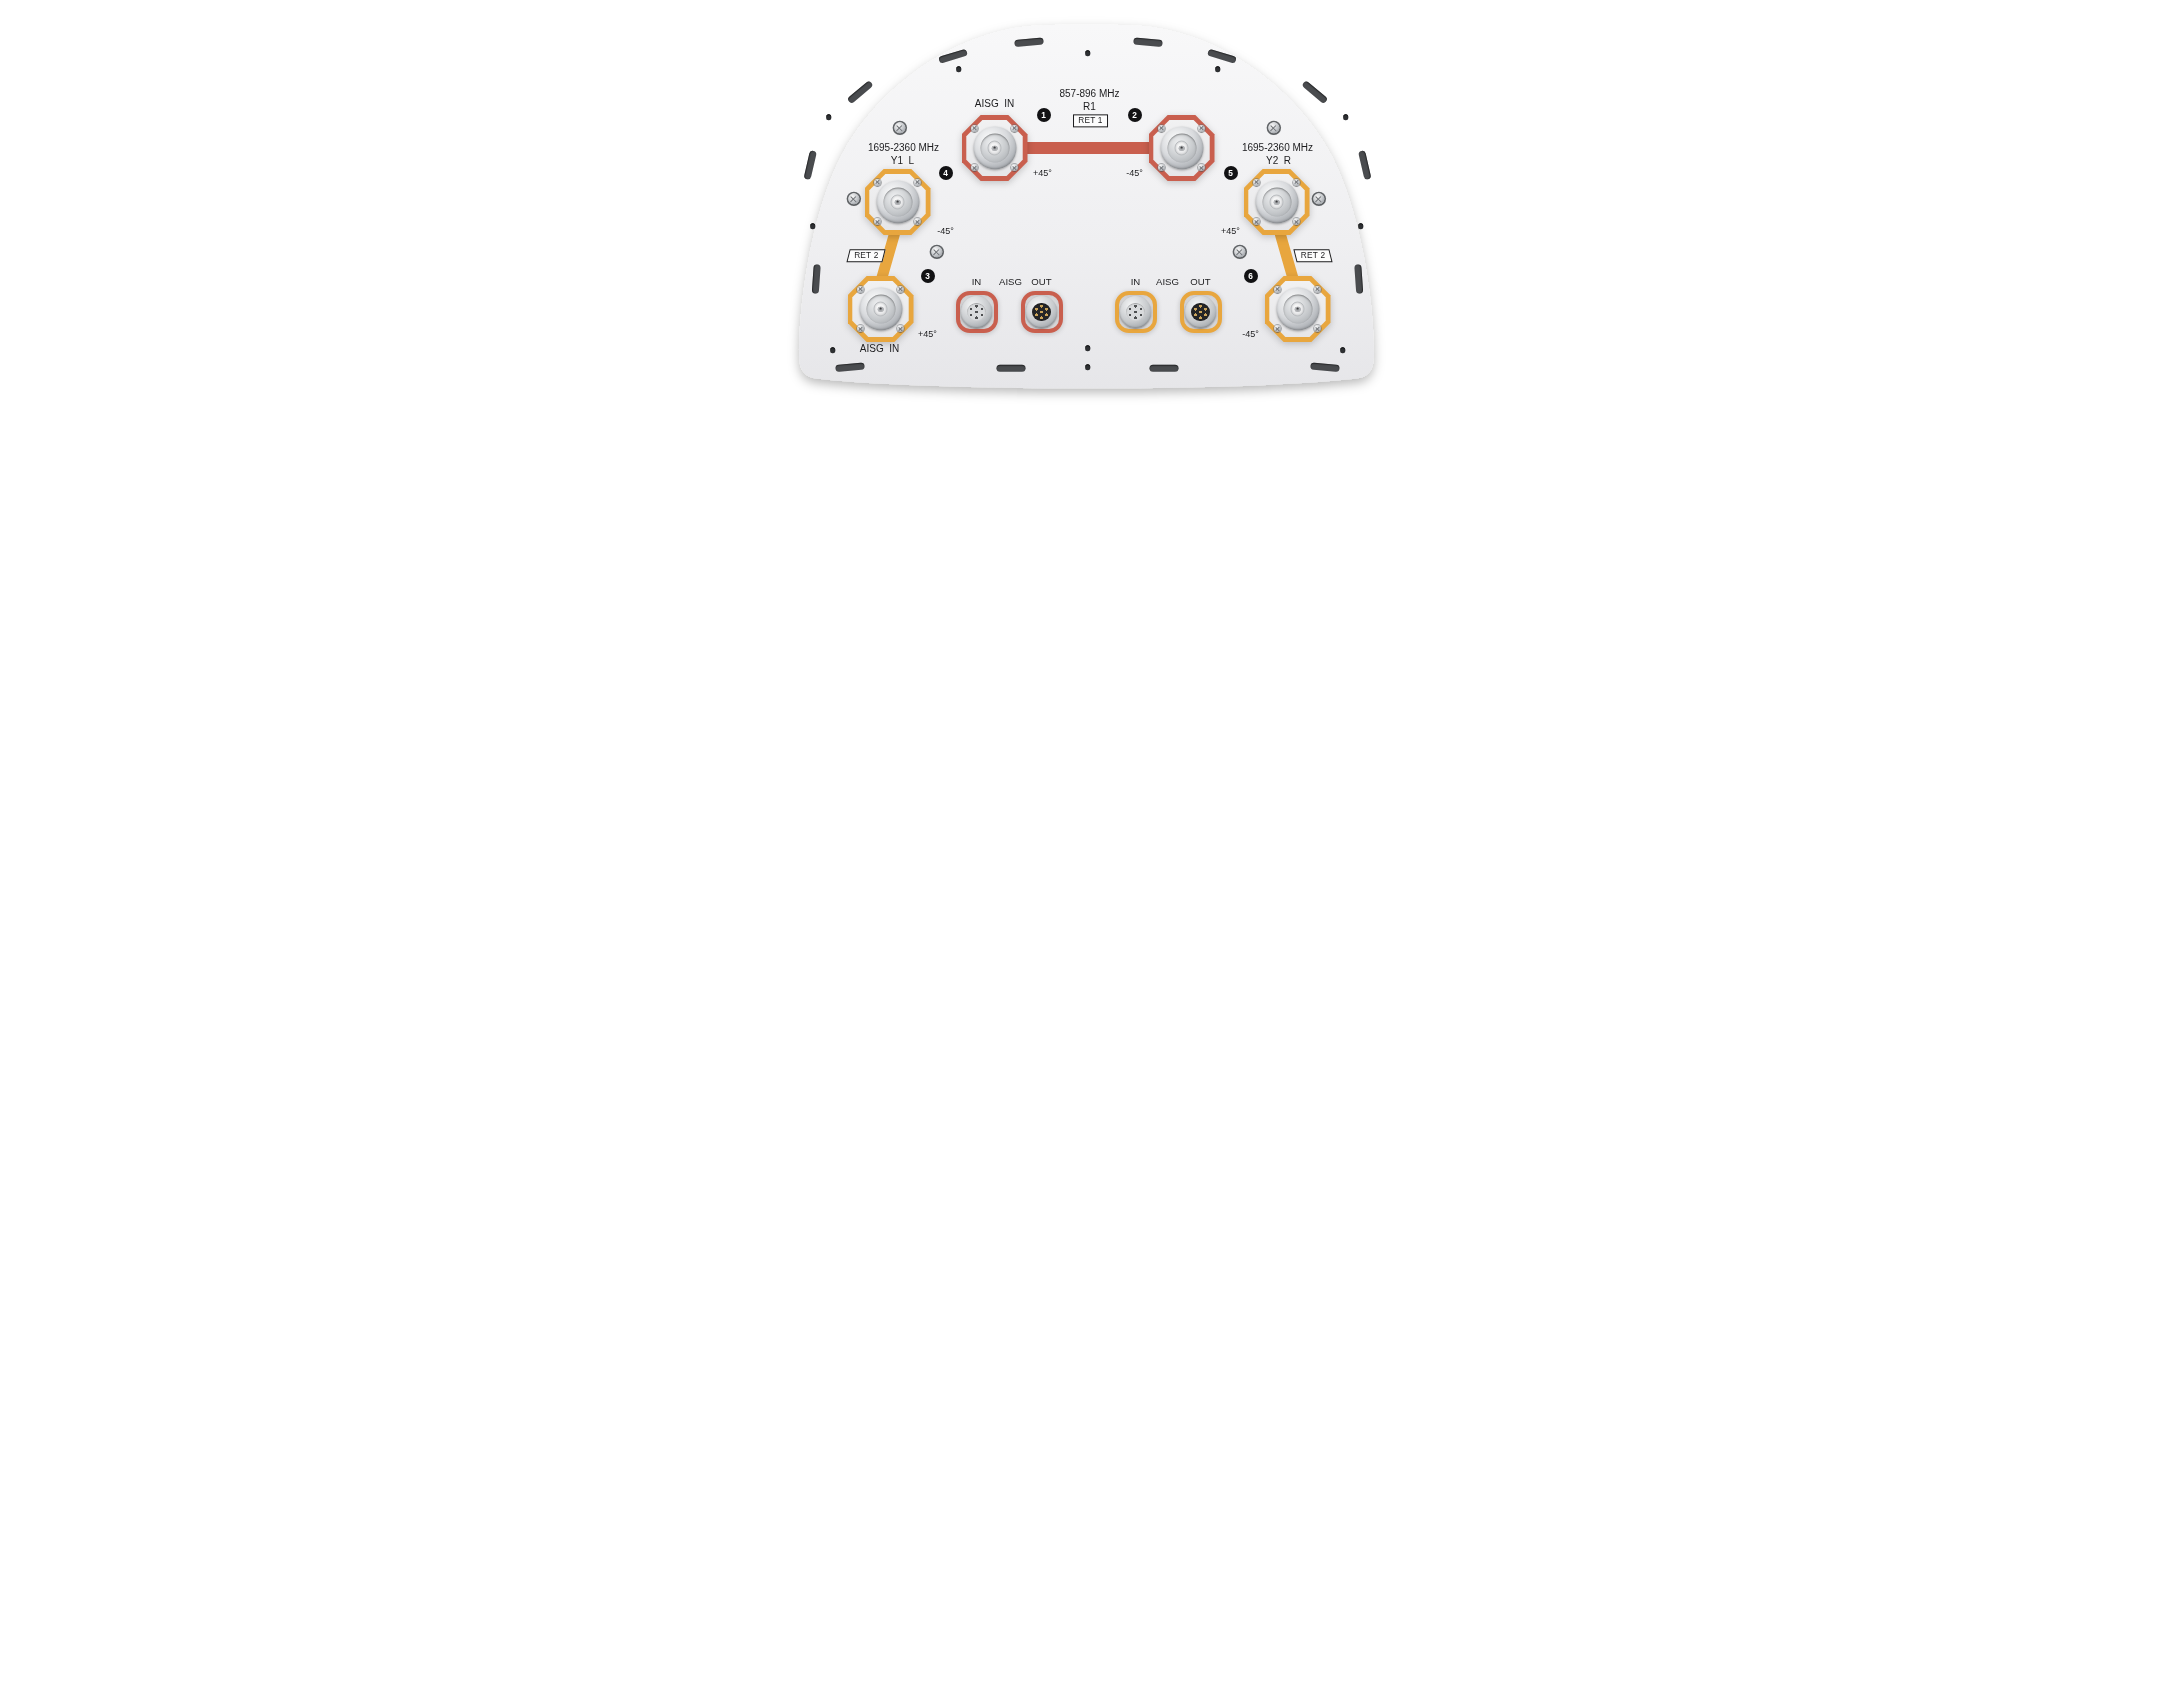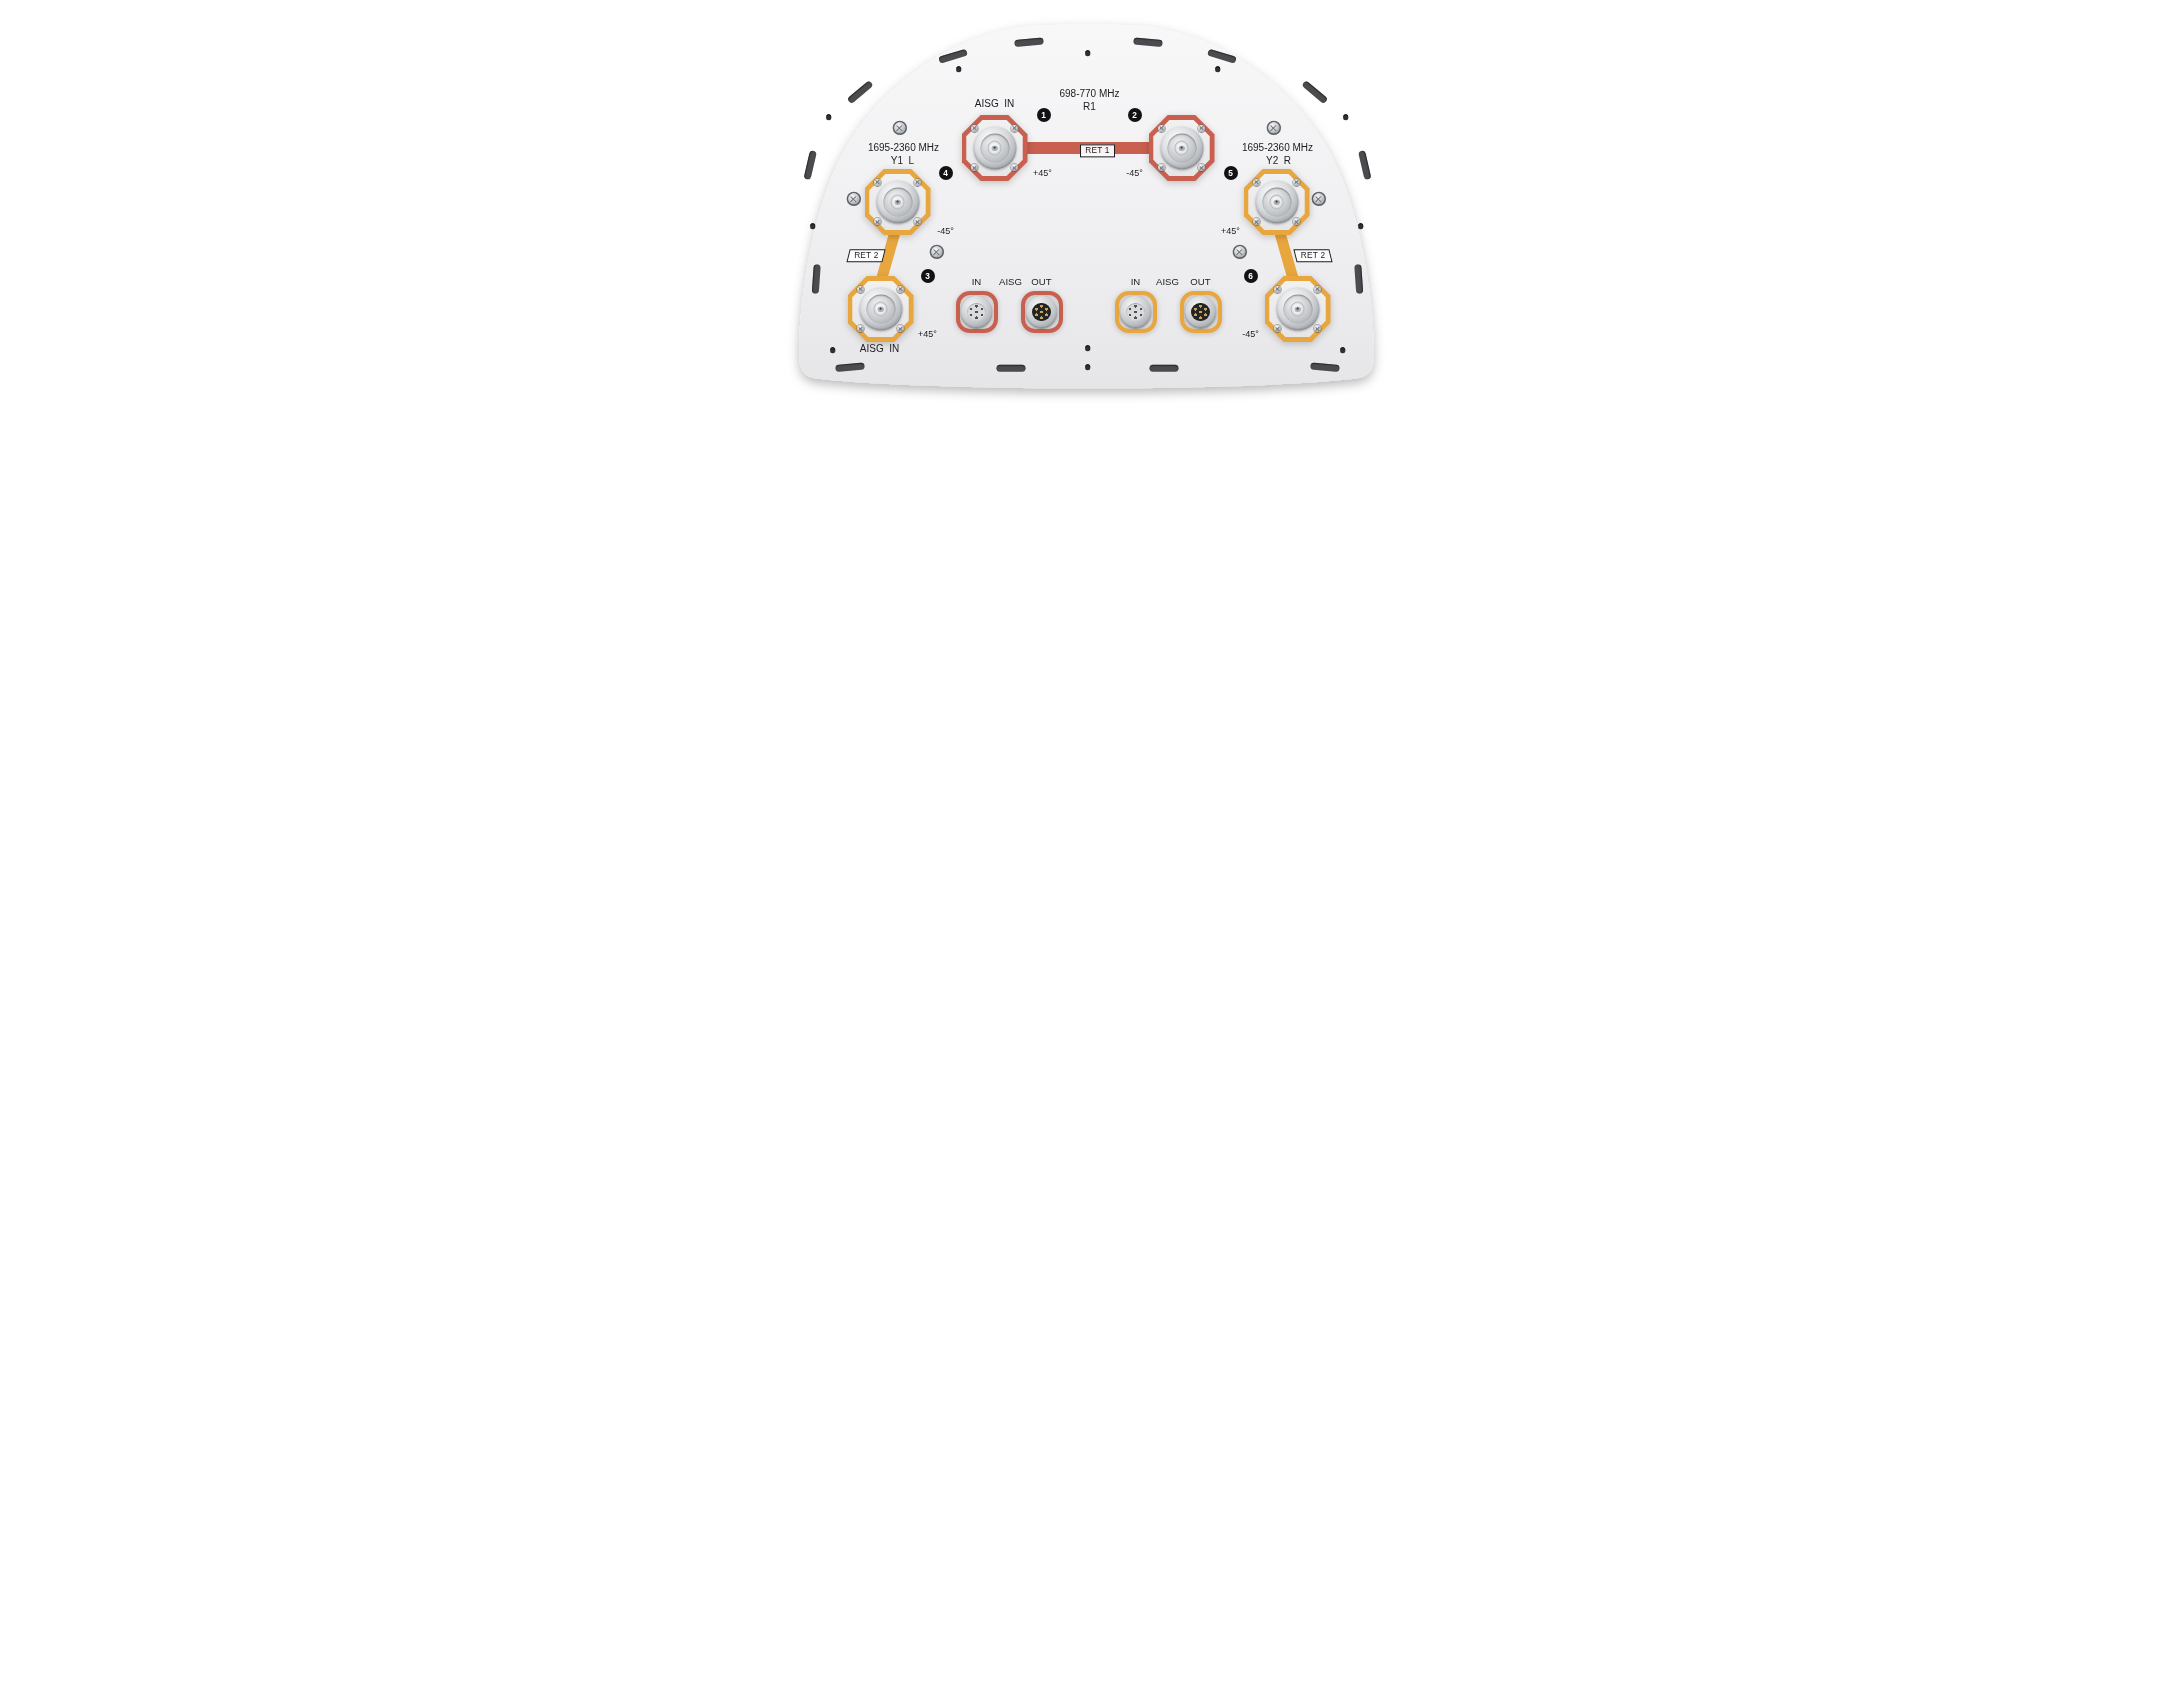--- a/index.html
+++ b/index.html
@@ -278,25 +278,25 @@
     <div class="aisg-ring"></div>
     <div class="aisg-body"></div>
     <div class="aisg-face face-in"></div>
   </div>
   <div class="aisg yellow" style="left:451px; top:312px;">
     <div class="aisg-ring"></div>
     <div class="aisg-body"></div>
     <div class="aisg-face face-out"></div>
   </div>
 
-  <div class="ret" style="left:341px; top:151px;margin-left:7px;"><span class="ret-t">RET 1</span></div>
+  <div class="ret" style="left:341px; top:121px;"><span class="ret-t">RET 1</span></div>
   <div class="ret skew-l" style="left:116px; top:256px;"><span class="ret-t">RET 2</span></div>
   <div class="ret skew-r" style="left:563px; top:256px;"><span class="ret-t">RET 2</span></div>
 
-  <div class="lbl" style="left:340px; top:93px;">698-770 MHz</div>
+  <div class="lbl" style="left:340px; top:93px;">857-896 MHz</div>
   <div class="lbl" style="left:340px; top:106px;">R1</div>
   <div class="lbl" style="left:245px; top:103px;">AISG  IN</div>
   <div class="lbl" style="left:154px; top:147px;">1695-2360 MHz</div>
   <div class="lbl" style="left:153px; top:160px;">Y1  L</div>
   <div class="lbl" style="left:528px; top:147px;">1695-2360 MHz</div>
   <div class="lbl" style="left:529px; top:160px;">Y2  R</div>
   <div class="lbl" style="left:130px; top:348px;">AISG  IN</div>
 
   <div class="lbl small" style="left:227px; top:281px;">IN</div>
   <div class="lbl small" style="left:261px; top:281px;">AISG</div>

